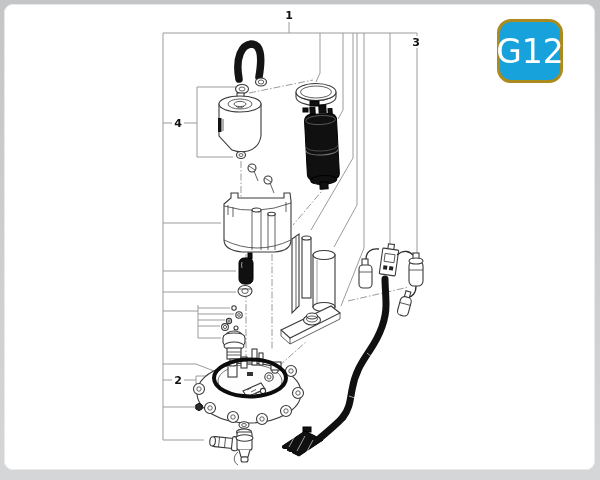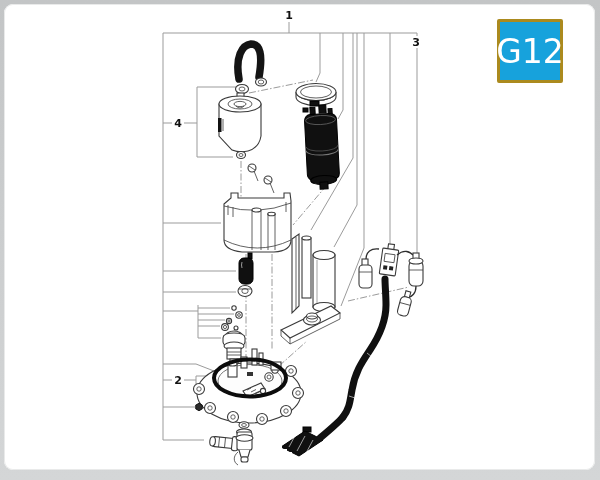--- a/index.html
+++ b/index.html
@@ -3,21 +3,21 @@
 <meta charset="utf-8">
 <style>
   html,body{margin:0;padding:0;width:600px;height:480px;overflow:hidden;
     font-family:"DejaVu Sans","Liberation Sans",sans-serif;}
   .frame{position:absolute;left:0;top:0;width:600px;height:480px;
     background:linear-gradient(#c3c5c6,#d4d6d7);}
   .panel{position:absolute;left:4px;top:4px;width:591px;height:466px;
     background:#ffffff;border-radius:9px;box-shadow:inset 0 0 0 1px #e9eaea;}
   .diagram-svg{position:absolute;left:0;top:0;}
   .badge{position:absolute;left:497px;top:19px;width:60px;height:58px;
-    background:#17a2dc;border:3px solid #ab8a1e;border-radius:2px;
+    background:#17a2dc;border:3px solid #ab8a1e;border-radius:14px;
     display:flex;align-items:center;justify-content:center;
     color:#ffffff;font-size:33px;font-weight:400;letter-spacing:0px;}
   svg text{font-family:"DejaVu Sans","Liberation Sans",sans-serif;
     font-size:11px;font-weight:bold;fill:#111;text-anchor:middle;}
   .ldr{stroke:#9b9b9b;stroke-width:1;fill:none;}
   .dd{stroke:#8f8f8f;stroke-width:0.9;fill:none;stroke-dasharray:7 2 1.5 2;}
   .p{stroke:#3a3a3a;stroke-width:1.1;fill:#ffffff;}
   .pt{stroke:#3a3a3a;stroke-width:0.8;fill:none;}
   .blk{stroke:#000;stroke-width:1;fill:#101010;}
   .thick{stroke:#101010;stroke-width:7;fill:none;stroke-linecap:round;}

